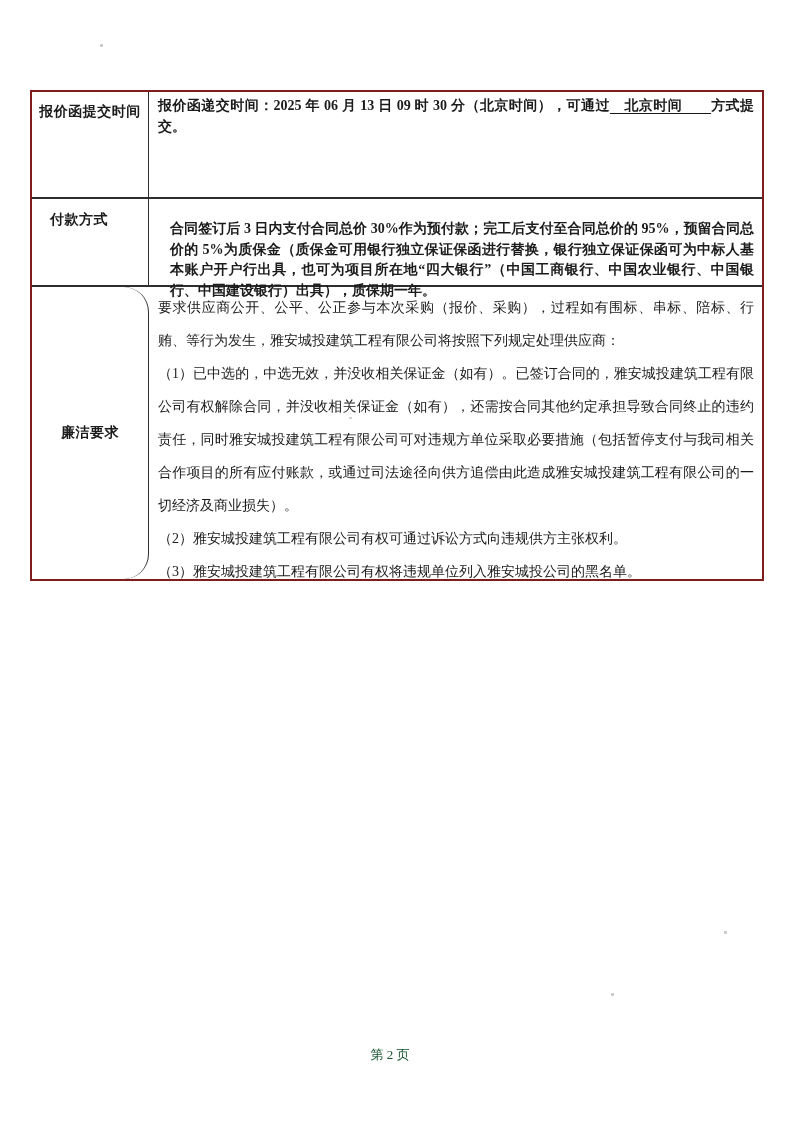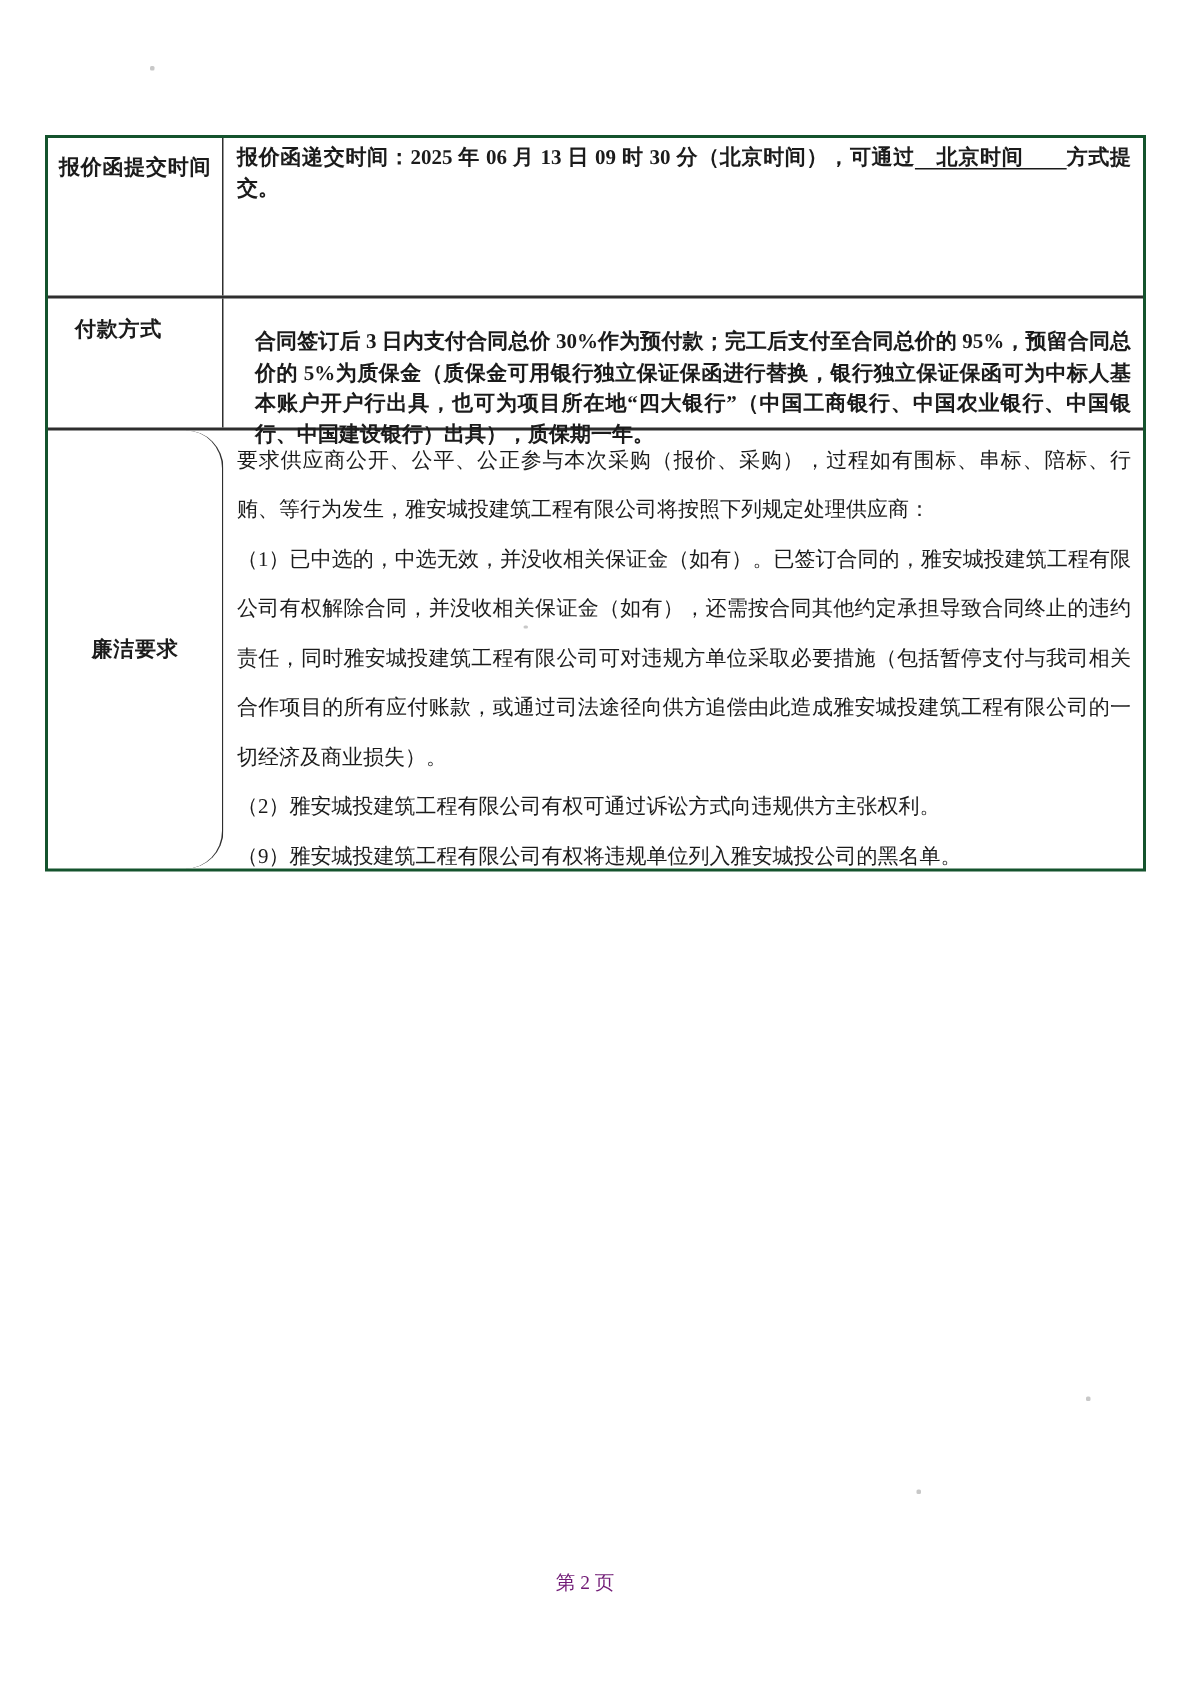--- a/index.html
+++ b/index.html
@@ -10,21 +10,21 @@
     background: #ffffff;
     font-family: "Liberation Serif", "DejaVu Serif", serif;
     color: #1b1b1b;
     overflow: hidden;
   }
   .doc-table {
     position: absolute;
     left: 30px;
     top: 90px;
     width: 734px;
-    border: 2px solid #14532d;
+    border: 2px solid #7f1d1d;
     box-sizing: border-box;
     background: #ffffff;
   }
   .trow { display: flex; box-sizing: border-box; }
   .trow + .trow { border-top: 2px solid #2e2e2e; }
   .row-1 { height: 105px; }
   .row-2 { height: 88px; gap: 12px; }
   .row-3 { height: 294px; }
   .label-cell {
     flex: none;
@@ -62,21 +62,21 @@
     text-underline-offset: 3px;
     white-space: pre;
   }
   .footer {
     position: absolute;
     top: 1046px;
     left: 0;
     width: 780px;
     text-align: center;
     font-size: 13px;
-    color: #701a75;
+    color: #14532d;
   }
   .speck {
     position: absolute;
     background: #9a9a9a;
     opacity: 0.55;
     border-radius: 1px;
   }
 </style>
 </head>
 <body>
@@ -104,21 +104,21 @@
     </div>
 
     <div class="trow row-3">
       <div class="label-cell">
         <span>廉洁要求</span>
       </div>
       <div class="content-cell">
         <p>要求供应商公开、公平、公正参与本次采购（报价、采购），过程如有围标、串标、陪标、行贿、等行为发生，雅安城投建筑工程有限公司将按照下列规定处理供应商：</p>
         <p>（1）已中选的，中选无效，并没收相关保证金（如有）。已签订合同的，雅安城投建筑工程有限公司有权解除合同，并没收相关保证金（如有），还需按合同其他约定承担导致合同终止的违约责任，同时雅安城投建筑工程有限公司可对违规方单位采取必要措施（包括暂停支付与我司相关合作项目的所有应付账款，或通过司法途径向供方追偿由此造成雅安城投建筑工程有限公司的一切经济及商业损失）。</p>
         <p>（2）雅安城投建筑工程有限公司有权可通过诉讼方式向违规供方主张权利。</p>
-        <p>（9）雅安城投建筑工程有限公司有权将违规单位列入雅安城投公司的黑名单。</p>
+        <p>（3）雅安城投建筑工程有限公司有权将违规单位列入雅安城投公司的黑名单。</p>
       </div>
     </div>
 
   </div>
 
   <div class="footer">第 2 页</div>
 
   <div class="speck" style="left:100px; top:44px; width:3px; height:3px;"></div>
   <div class="speck" style="left:349px; top:417px; width:3px; height:2px;"></div>
   <div class="speck" style="left:724px; top:931px; width:3px; height:3px;"></div>

